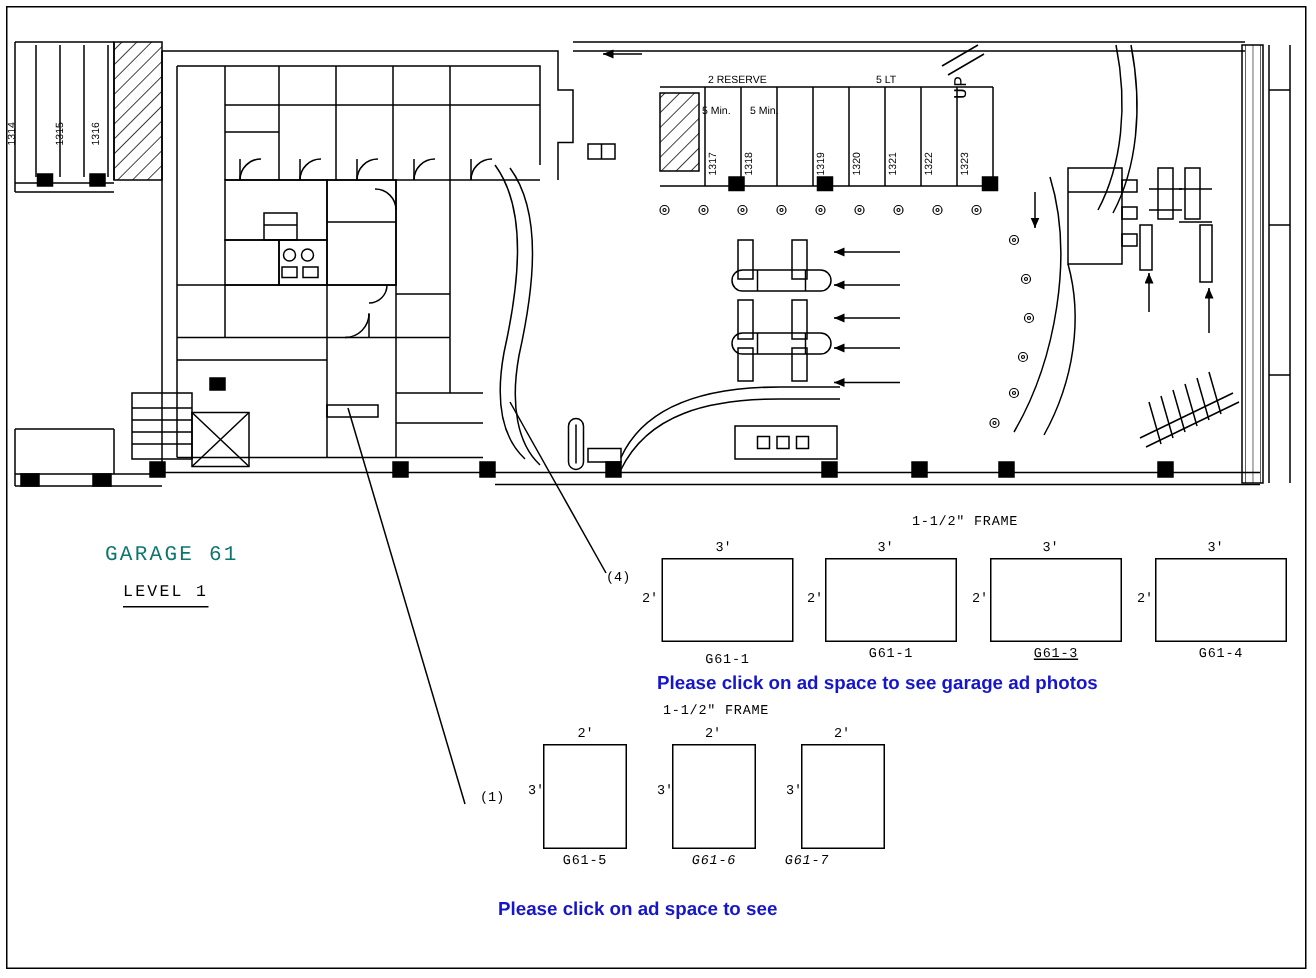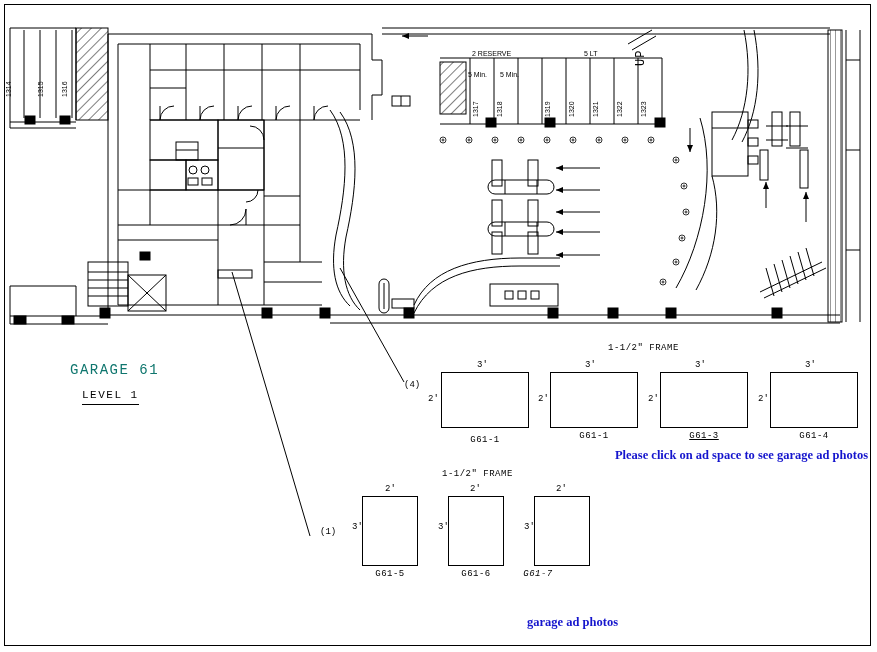--- a/index.html
+++ b/index.html
@@ -86,22 +86,22 @@
   .dim-v {
     position: absolute;
     font-family: "Liberation Mono", monospace;
     font-size: 9px;
   }
   .instruction {
     position: absolute;
     color: #1515cd;
     font-weight: bold;
     font-size: 12.5px;
-    font-family: Liberation Serif, serif;
-    text-align: right;
+    font-family: Liberation Sans, sans-serif;
+    text-align: left;
     line-height: 16px;
   }
   .leader-num {
     position: absolute;
     font-family: "Liberation Mono", monospace;
     font-size: 9px;
   }
 </style>
 </head>
 <body>
@@ -422,22 +422,22 @@
   <div class="frame-label txt" style="left:442px; top:469px;">1-1/2" FRAME</div>
 
   <div class="dim" style="left:385px; top:484px;">2'</div>
   <div class="dim-v" style="left:352px; top:522px;">3'</div>
   <div class="adbox" style="left:362px; top:496px; width:56px; height:70px;"></div>
   <div class="adlabel" style="left:362px; top:569px; width:56px;">G61-5</div>
 
   <div class="dim" style="left:470px; top:484px;">2'</div>
   <div class="dim-v" style="left:438px; top:522px;">3'</div>
   <div class="adbox" style="left:448px; top:496px; width:56px; height:70px;"></div>
-  <div class="adlabel" style="left:448px; top:569px; width:56px;">G61-6</div>
+  <div class="adlabel" style="left:448px; top:569px; width:56px;font-style:italic;">G61-6</div>
 
   <div class="dim" style="left:556px; top:484px;">2'</div>
   <div class="dim-v" style="left:524px; top:522px;">3'</div>
   <div class="adbox" style="left:534px; top:496px; width:56px; height:70px;"></div>
   <div class="adlabel" style="left:510px; top:569px; width:56px;font-style:italic;">G61-7</div>
 
-  <div class="instruction" style="left:332px; top:614px; width:286px;">garage ad photos</div>
+  <div class="instruction" style="left:332px; top:598px; width:286px;">Please click on ad space to see</div>
 
 </div>
 
 </body></html>

